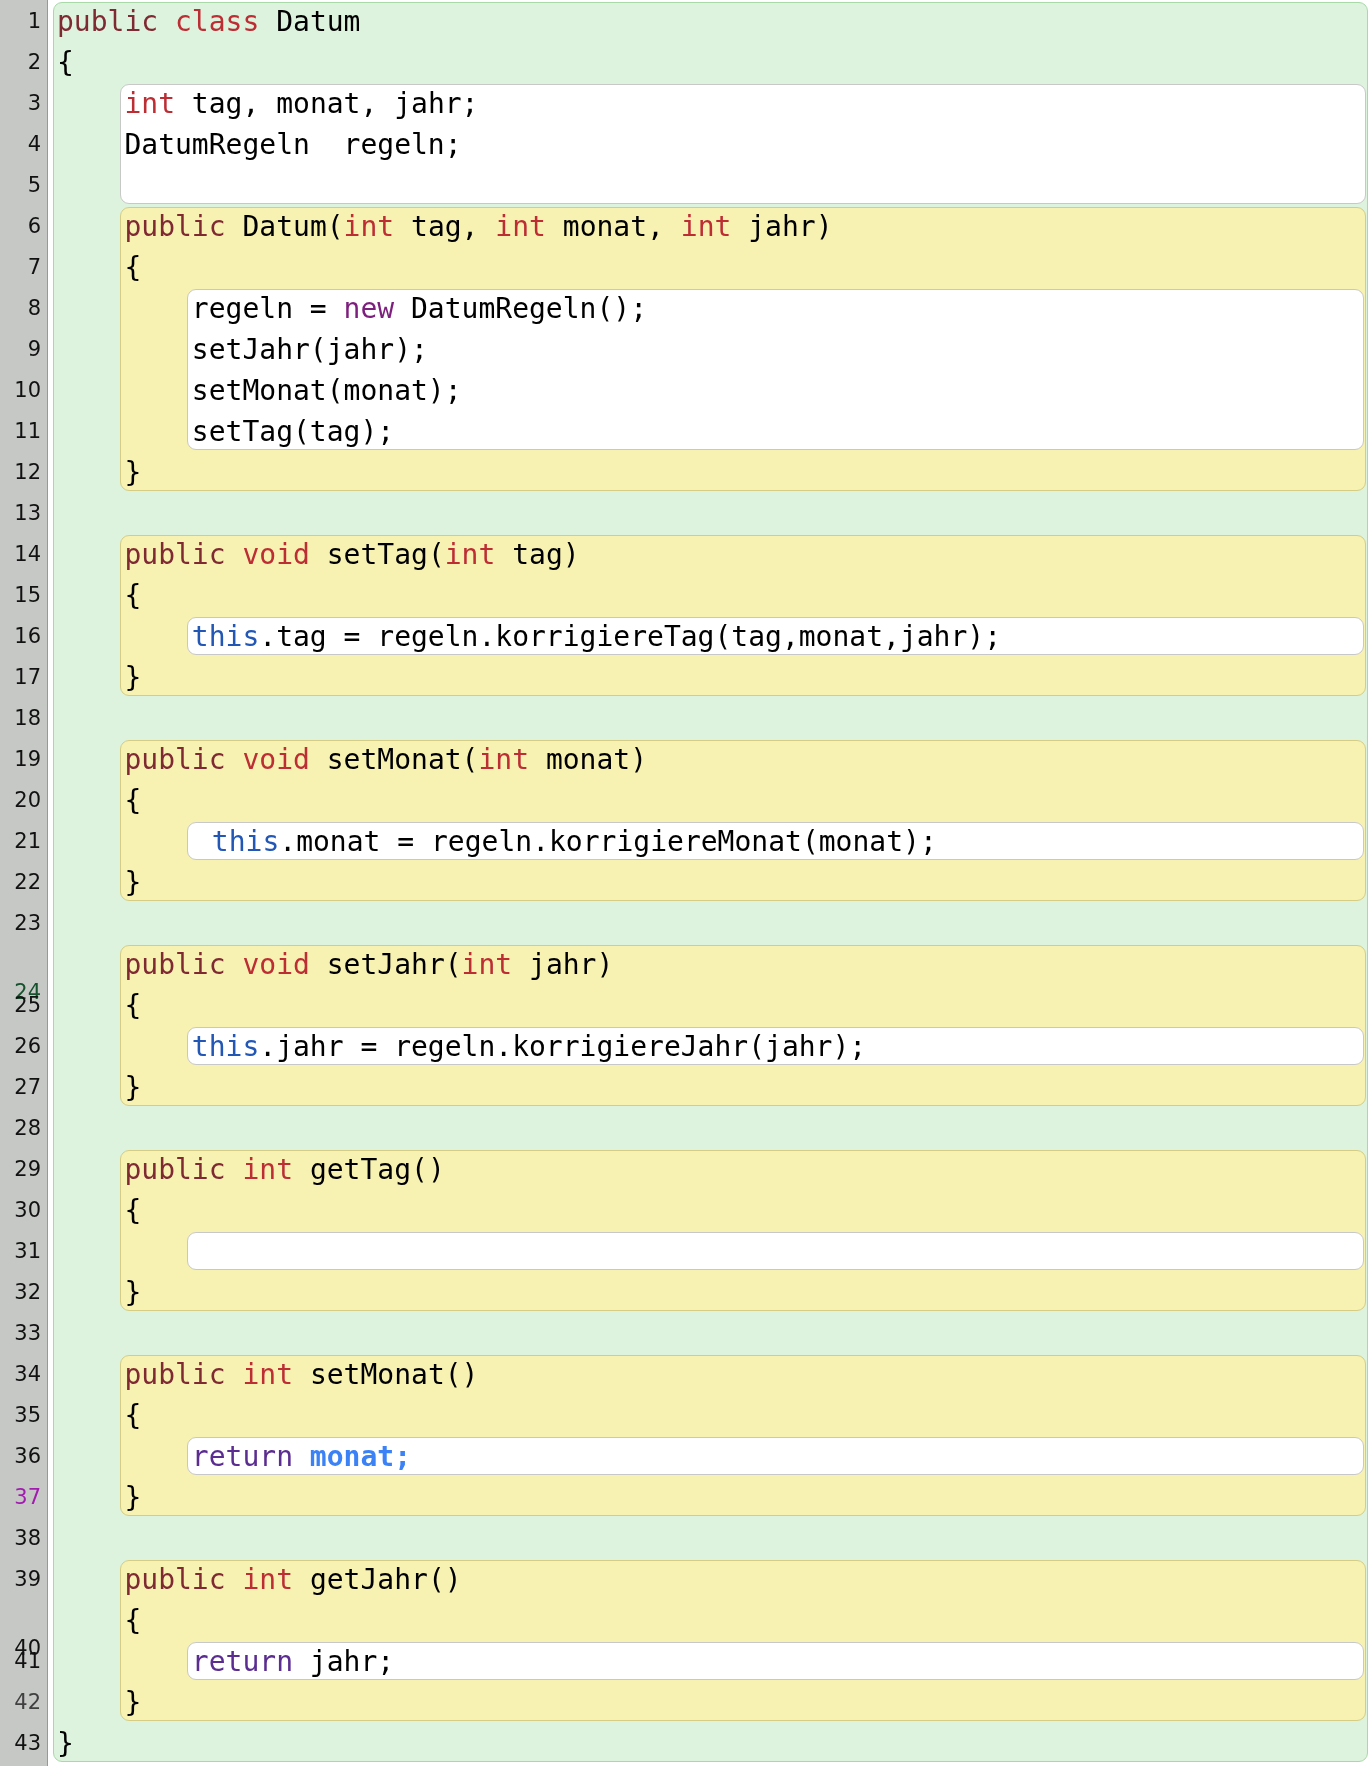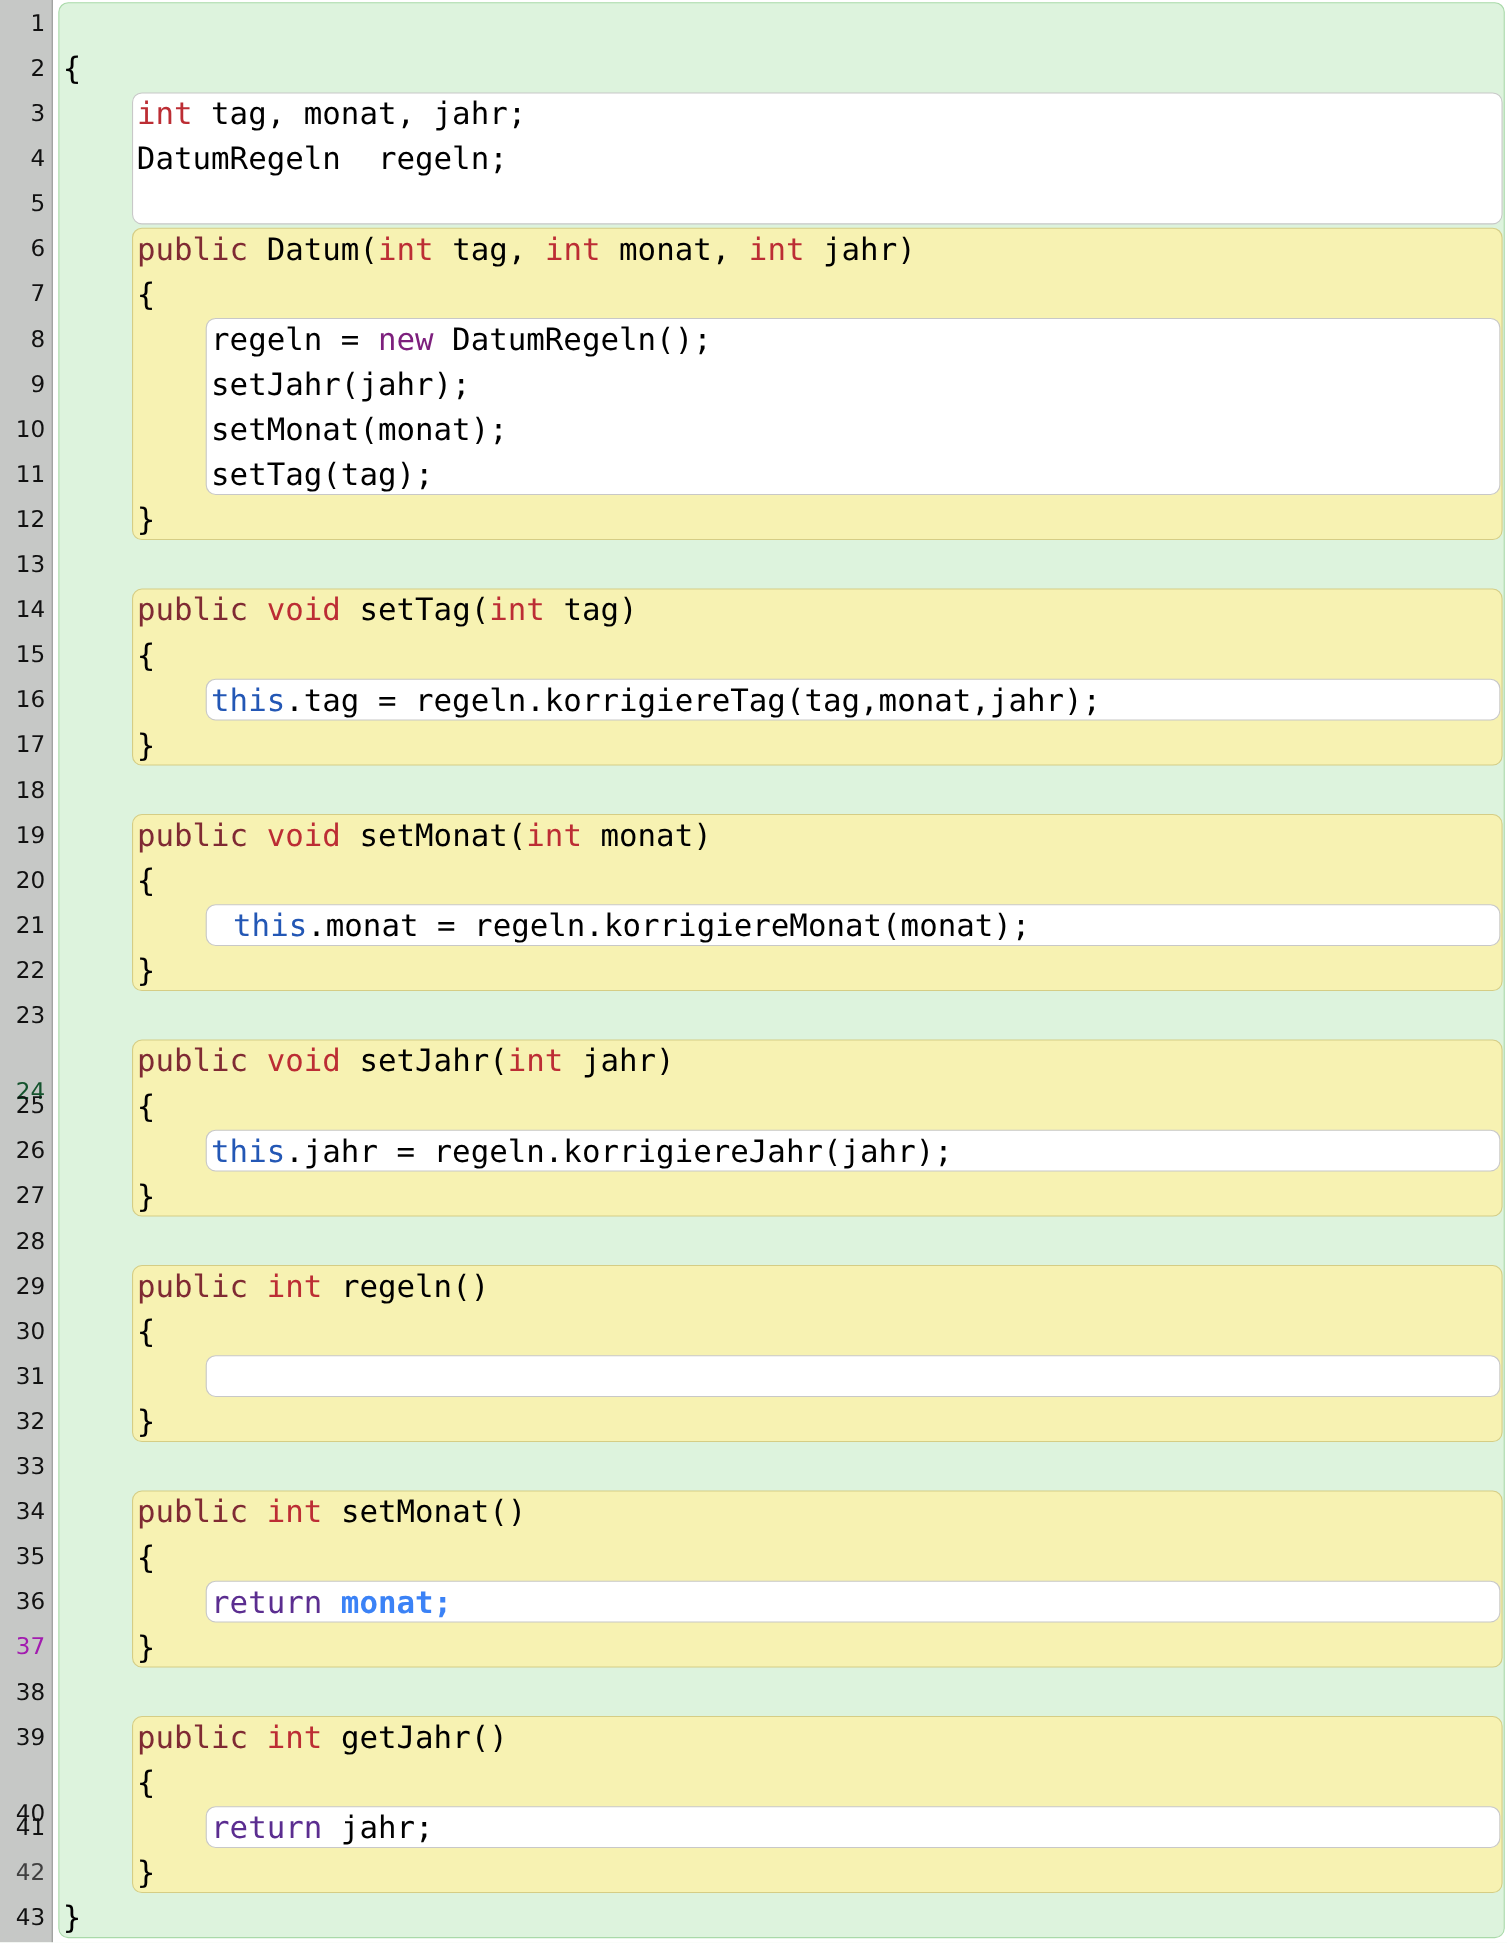--- a/index.html
+++ b/index.html
@@ -104,20 +104,21 @@
         <div class="scope-box" style="left: 71px; right: 4px; top: 945px; height: 161px; background: rgb(247, 242, 178); border-color: rgb(213, 205, 133);"></div>
         <div class="scope-box" style="left: 138px; right: 6px; top: 1027px; height: 38px; background: rgb(255, 255, 255); border-color: rgb(200, 200, 200);"></div>
         <div class="scope-box" style="left: 71px; right: 4px; top: 1150px; height: 161px; background: rgb(247, 242, 178); border-color: rgb(213, 205, 133);"></div>
         <div class="scope-box" style="left: 138px; right: 6px; top: 1232px; height: 38px; background: rgb(255, 255, 255); border-color: rgb(200, 200, 200);"></div>
         <div class="scope-box" style="left: 71px; right: 4px; top: 1355px; height: 161px; background: rgb(247, 242, 178); border-color: rgb(213, 205, 133);"></div>
         <div class="scope-box" style="left: 138px; right: 6px; top: 1437px; height: 38px; background: rgb(255, 255, 255); border-color: rgb(200, 200, 200);"></div>
         <div class="scope-box" style="left: 71px; right: 4px; top: 1560px; height: 161px; background: rgb(247, 242, 178); border-color: rgb(213, 205, 133);"></div>
         <div class="scope-box" style="left: 138px; right: 6px; top: 1642px; height: 38px; background: rgb(255, 255, 255); border-color: rgb(200, 200, 200);"></div>
       </div>
     <div id="text-layer">
+        <div class="code-line" style="top: 1px; height: 41px; line-height: 41px;"><span style="color: rgb(127, 42, 51);">public</span><span style="color: rgb(0, 0, 0);"> </span><span style="color: rgb(188, 45, 52);">class</span><span style="color: rgb(0, 0, 0);"> Datum</span></div>
         <div class="code-line" style="top: 42px; height: 41px; line-height: 41px;"><span style="color: rgb(0, 0, 0);">{</span></div>
         <div class="code-line" style="top: 83px; height: 41px; line-height: 41px;"><span style="color: rgb(0, 0, 0);">    </span><span style="color: rgb(188, 45, 52);">int</span><span style="color: rgb(0, 0, 0);"> tag, monat, jahr;</span></div>
         <div class="code-line" style="top: 124px; height: 41px; line-height: 41px;"><span style="color: rgb(0, 0, 0);">    DatumRegeln  regeln;</span></div>
         <div class="code-line" style="top: 165px; height: 41px; line-height: 41px;"></div>
         <div class="code-line" style="top: 206px; height: 41px; line-height: 41px;"><span style="color: rgb(0, 0, 0);">    </span><span style="color: rgb(127, 42, 51);">public</span><span style="color: rgb(0, 0, 0);"> Datum(</span><span style="color: rgb(188, 45, 52);">int</span><span style="color: rgb(0, 0, 0);"> tag, </span><span style="color: rgb(188, 45, 52);">int</span><span style="color: rgb(0, 0, 0);"> monat, </span><span style="color: rgb(188, 45, 52);">int</span><span style="color: rgb(0, 0, 0);"> jahr)</span></div>
         <div class="code-line" style="top: 247px; height: 41px; line-height: 41px;"><span style="color: rgb(0, 0, 0);">    {</span></div>
         <div class="code-line" style="top: 288px; height: 41px; line-height: 41px;"><span style="color: rgb(0, 0, 0);">        regeln = </span><span style="color: rgb(125, 31, 125);">new</span><span style="color: rgb(0, 0, 0);"> DatumRegeln();</span></div>
         <div class="code-line" style="top: 329px; height: 41px; line-height: 41px;"><span style="color: rgb(0, 0, 0);">        setJahr(jahr);</span></div>
         <div class="code-line" style="top: 370px; height: 41px; line-height: 41px;"><span style="color: rgb(0, 0, 0);">        setMonat(monat);</span></div>
         <div class="code-line" style="top: 411px; height: 41px; line-height: 41px;"><span style="color: rgb(0, 0, 0);">        setTag(tag);</span></div>
@@ -131,21 +132,21 @@
         <div class="code-line" style="top: 739px; height: 41px; line-height: 41px;"><span style="color: rgb(0, 0, 0);">    </span><span style="color: rgb(127, 42, 51);">public</span><span style="color: rgb(0, 0, 0);"> </span><span style="color: rgb(188, 45, 52);">void</span><span style="color: rgb(0, 0, 0);"> setMonat(</span><span style="color: rgb(188, 45, 52);">int</span><span style="color: rgb(0, 0, 0);"> monat)</span></div>
         <div class="code-line" style="top: 780px; height: 41px; line-height: 41px;"><span style="color: rgb(0, 0, 0);">    {</span></div>
         <div class="code-line" style="top: 821px; height: 41px; line-height: 41px; padding-left: 28px;"><span style="color: rgb(0, 0, 0);">        </span><span style="color: rgb(35, 87, 181);">this</span><span style="color: rgb(0, 0, 0);">.monat = regeln.korrigiereMonat(monat);</span></div>
         <div class="code-line" style="top: 862px; height: 41px; line-height: 41px;"><span style="color: rgb(0, 0, 0);">    }</span></div>
         <div class="code-line" style="top: 903px; height: 41px; line-height: 41px;"></div>
         <div class="code-line" style="top: 944px; height: 41px; line-height: 41px;"><span style="color: rgb(0, 0, 0);">    </span><span style="color: rgb(127, 42, 51);">public</span><span style="color: rgb(0, 0, 0);"> </span><span style="color: rgb(188, 45, 52);">void</span><span style="color: rgb(0, 0, 0);"> setJahr(</span><span style="color: rgb(188, 45, 52);">int</span><span style="color: rgb(0, 0, 0);"> jahr)</span></div>
         <div class="code-line" style="top: 985px; height: 41px; line-height: 41px;"><span style="color: rgb(0, 0, 0);">    {</span></div>
         <div class="code-line" style="top: 1026px; height: 41px; line-height: 41px;"><span style="color: rgb(0, 0, 0);">        </span><span style="color: rgb(35, 87, 181);">this</span><span style="color: rgb(0, 0, 0);">.jahr = regeln.korrigiereJahr(jahr);</span></div>
         <div class="code-line" style="top: 1067px; height: 41px; line-height: 41px;"><span style="color: rgb(0, 0, 0);">    }</span></div>
         <div class="code-line" style="top: 1108px; height: 41px; line-height: 41px;"></div>
-        <div class="code-line" style="top: 1149px; height: 41px; line-height: 41px;"><span style="color: rgb(0, 0, 0);">    </span><span style="color: rgb(127, 42, 51);">public</span><span style="color: rgb(0, 0, 0);"> </span><span style="color: rgb(188, 45, 52);">int</span><span style="color: rgb(0, 0, 0);"> regeln()</span></div>
+        <div class="code-line" style="top: 1149px; height: 41px; line-height: 41px;"><span style="color: rgb(0, 0, 0);">    </span><span style="color: rgb(127, 42, 51);">public</span><span style="color: rgb(0, 0, 0);"> </span><span style="color: rgb(188, 45, 52);">int</span><span style="color: rgb(0, 0, 0);"> getTag()</span></div>
         <div class="code-line" style="top: 1190px; height: 41px; line-height: 41px;"><span style="color: rgb(0, 0, 0);">    {</span></div>
         <div class="code-line" style="top: 1272px; height: 41px; line-height: 41px;"><span style="color: rgb(0, 0, 0);">    }</span></div>
         <div class="code-line" style="top: 1313px; height: 41px; line-height: 41px;"></div>
         <div class="code-line" style="top: 1354px; height: 41px; line-height: 41px;"><span style="color: rgb(0, 0, 0);">    </span><span style="color: rgb(127, 42, 51);">public</span><span style="color: rgb(0, 0, 0);"> </span><span style="color: rgb(188, 45, 52);">int</span><span style="color: rgb(0, 0, 0);"> setMonat()</span></div>
         <div class="code-line" style="top: 1395px; height: 41px; line-height: 41px;"><span style="color: rgb(0, 0, 0);">    {</span></div>
         <div class="code-line" style="top: 1436px; height: 41px; line-height: 41px;"><span style="color: rgb(0, 0, 0);">        </span><span style="color: rgb(91, 45, 144);">return</span><span style="color: #3b82f6; font-weight: bold;"> monat;</span></div>
         <div class="code-line" style="top: 1477px; height: 41px; line-height: 41px;"><span style="color: rgb(0, 0, 0);">    }</span></div>
         <div class="code-line" style="top: 1518px; height: 41px; line-height: 41px;"></div>
         <div class="code-line" style="top: 1559px; height: 41px; line-height: 41px;"><span style="color: rgb(0, 0, 0);">    </span><span style="color: rgb(127, 42, 51);">public</span><span style="color: rgb(0, 0, 0);"> </span><span style="color: rgb(188, 45, 52);">int</span><span style="color: rgb(0, 0, 0);"> getJahr()</span></div>
         <div class="code-line" style="top: 1600px; height: 41px; line-height: 41px;"><span style="color: rgb(0, 0, 0);">    {</span></div>

